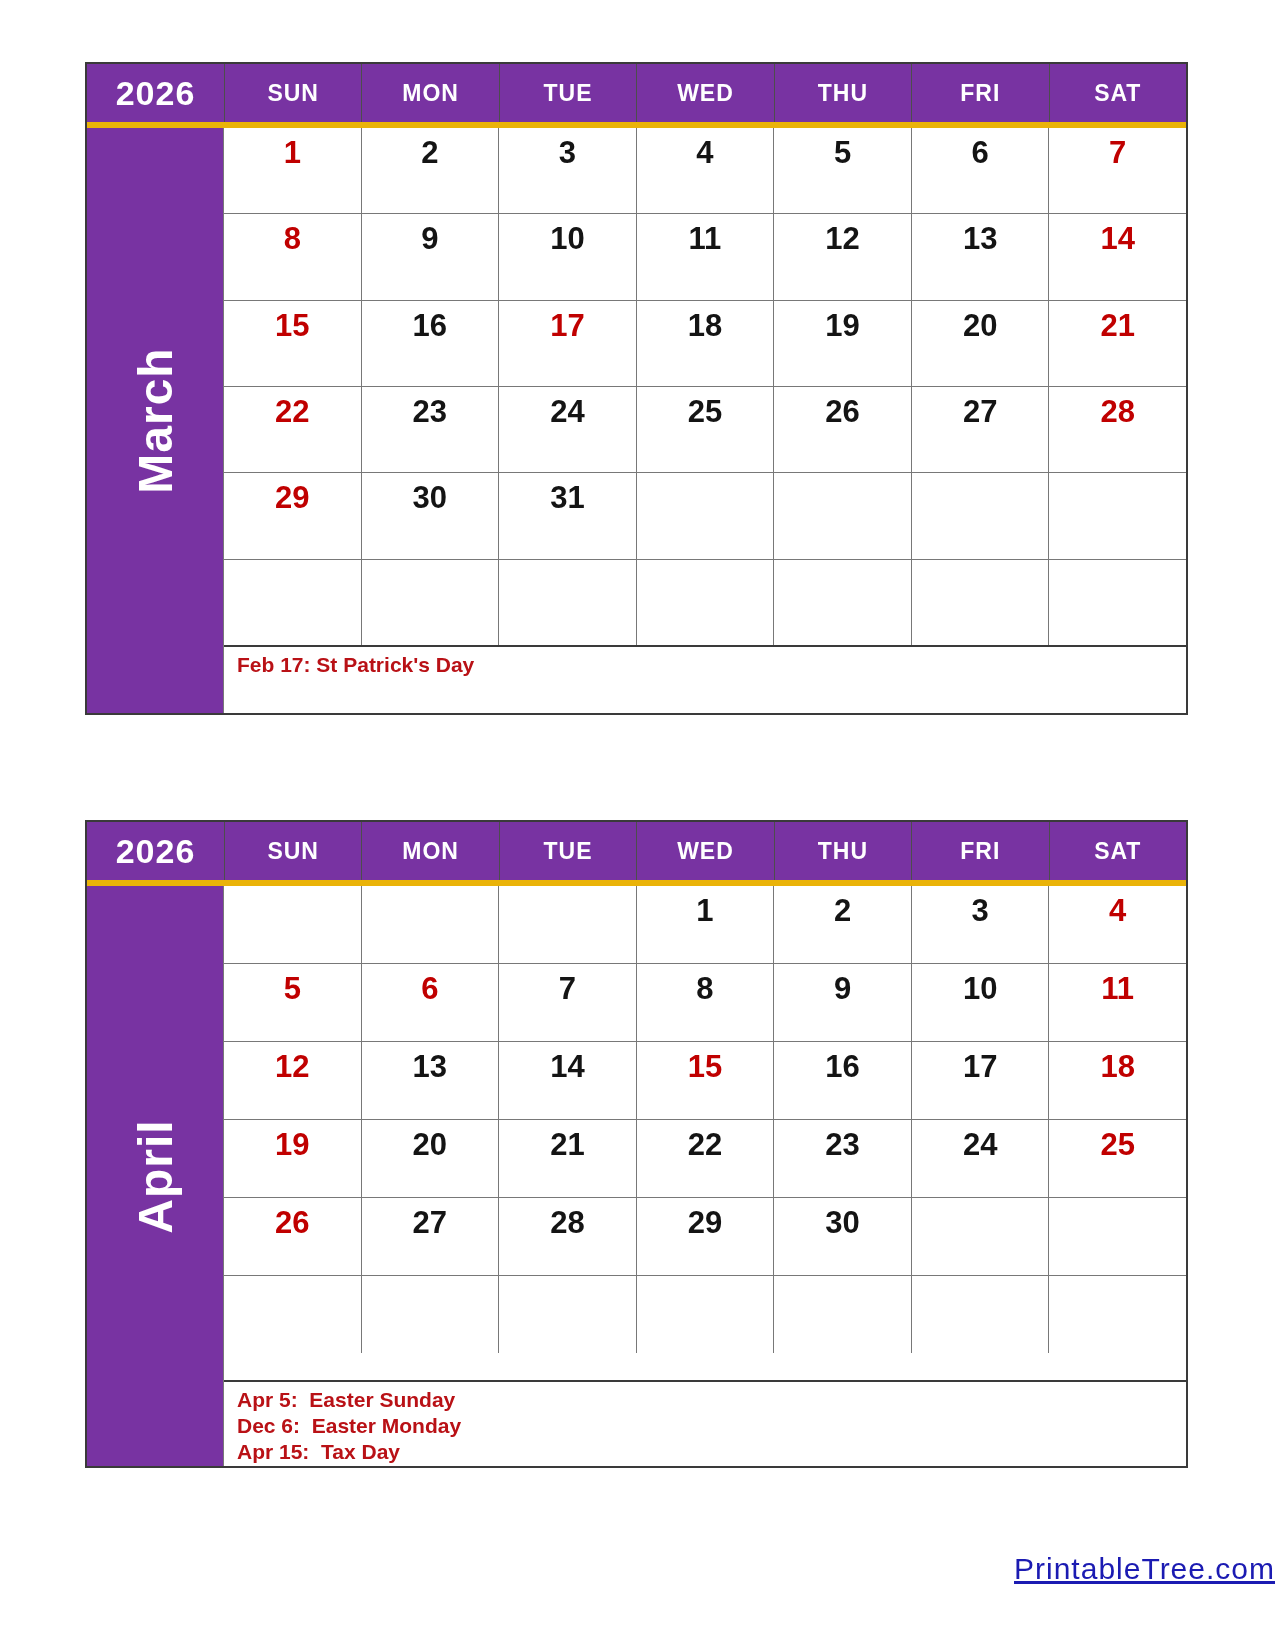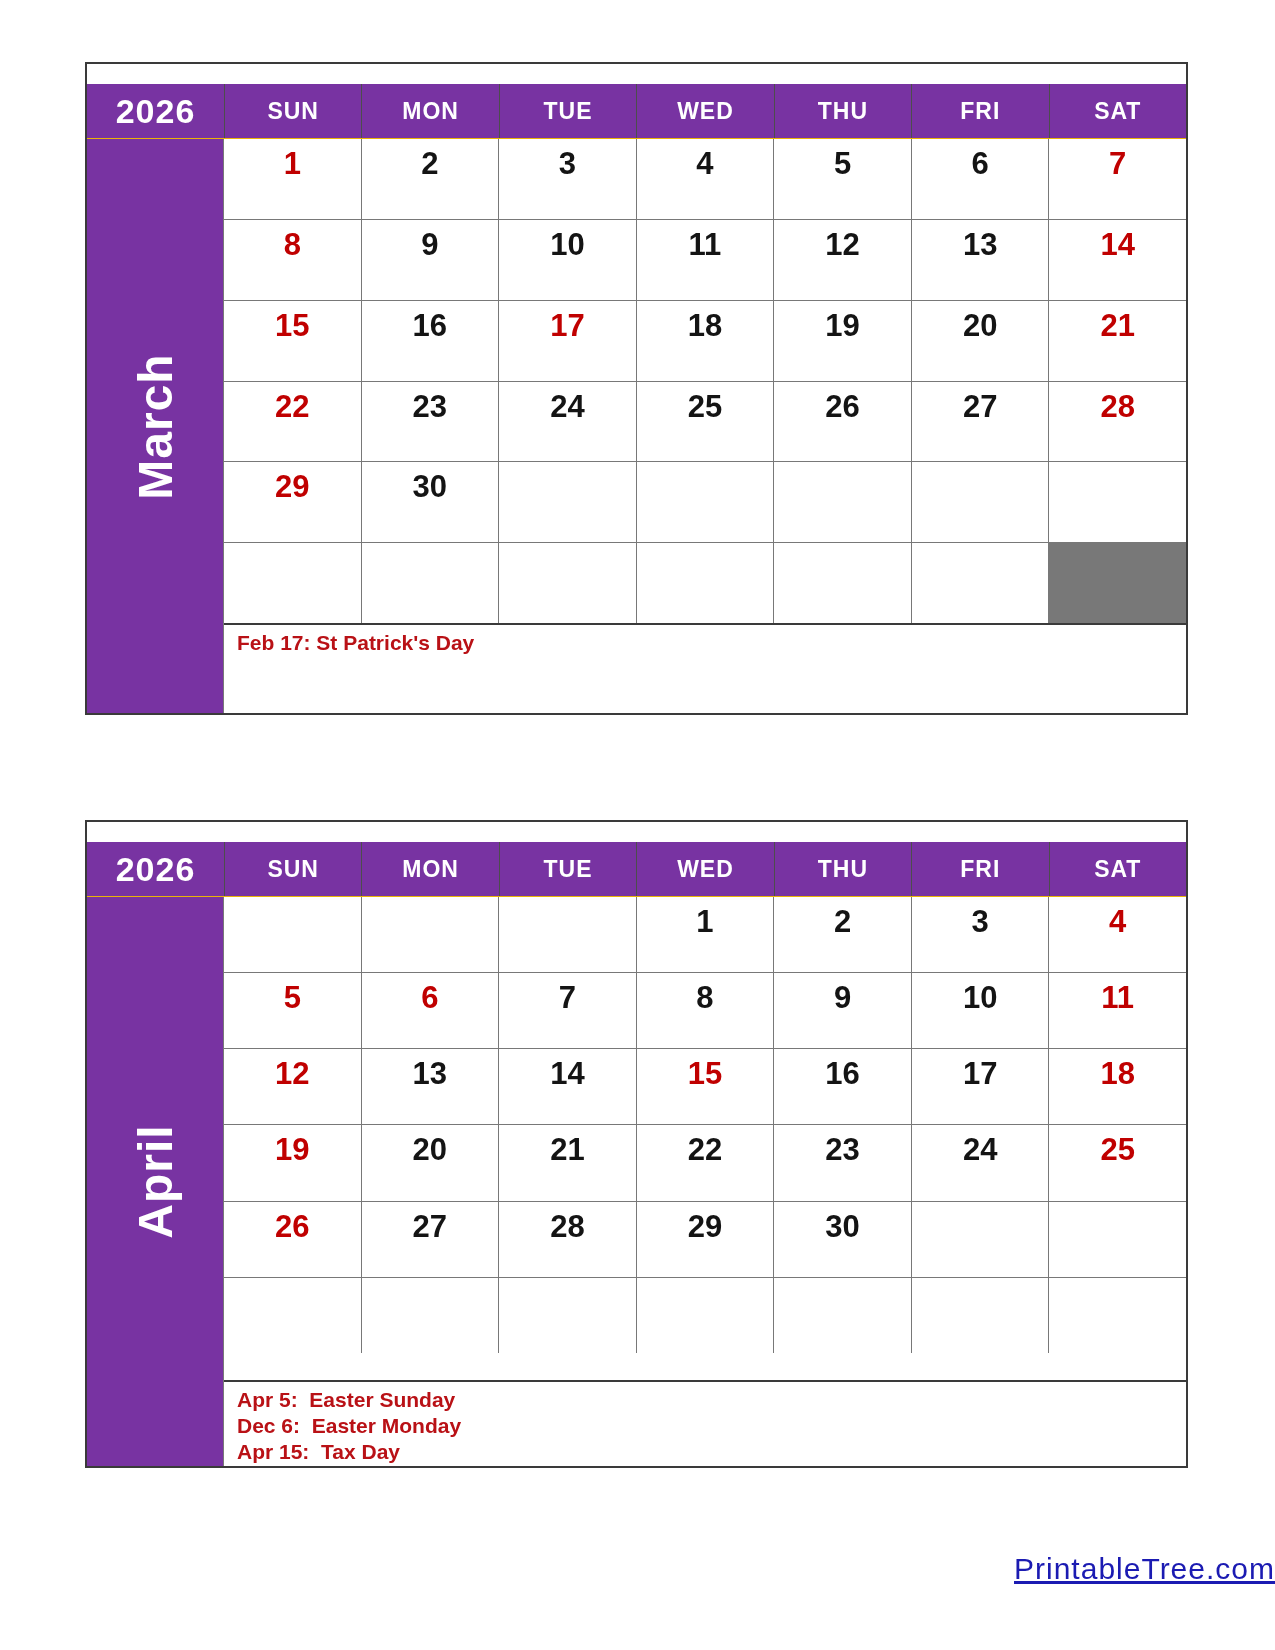--- a/index.html
+++ b/index.html
@@ -19,22 +19,22 @@
   }
   .cal{
     position:absolute;left:85px;width:1103px;
     border:2px solid var(--outer);
     display:flex;flex-direction:column;background:#fff;
   }
   .cal-0{top:62px;height:653px;}
   .cal-1{top:820px;height:648px;}
 
   .header-row{
-    height:55px;display:flex;background:var(--purple);
-    border-bottom:1px solid #eab308;flex:0 0 auto;margin-top:20px;
+    height:64px;display:flex;background:var(--purple);
+    border-bottom:6px solid #eab308;flex:0 0 auto;
   }
   .year-cell{
     width:137px;color:#fff;font-weight:bold;font-size:34px;
     display:flex;align-items:center;justify-content:center;
     letter-spacing:1px;
   }
   .day-headers{flex:1;display:grid;grid-template-columns:repeat(7,1fr);}
   .day-header{
     border-left:1px solid #4d4d4d;color:#fff;font-weight:bold;
     font-size:23px;letter-spacing:1px;
@@ -60,21 +60,21 @@
     background:var(--grid-line);gap:1px;
   }
   .cell{background:#fff;text-align:center;padding-top:7px;}
   .num{font-size:31px;font-weight:bold;color:var(--num-black);}
   .num.red{color:var(--red);}
 
   .holiday-box{
     flex:0 0 auto;background:#fff;border-top:2px solid var(--outer);
     padding:5px 10px 0 13px;overflow:hidden;
   }
-  .cal-0 .holiday-box{height:90px;}
+  .cal-0 .holiday-box{height:68px;}
   .cal-1 .holiday-box{height:86px;margin-top:27px;}
   .holiday-line{
     color:var(--holiday-red);font-weight:bold;font-size:21px;
     line-height:26px;white-space:pre-wrap;
   }
 
   .site-link-wrap{
     position:absolute;left:0;top:1552px;width:100%;text-align:right;
   }
   .site-link{
@@ -127,20 +127,21 @@
           <div class="cell"><span class="num red">21</span></div>
           <div class="cell"><span class="num red">22</span></div>
           <div class="cell"><span class="num">23</span></div>
           <div class="cell"><span class="num">24</span></div>
           <div class="cell"><span class="num">25</span></div>
           <div class="cell"><span class="num">26</span></div>
           <div class="cell"><span class="num">27</span></div>
           <div class="cell"><span class="num red">28</span></div>
           <div class="cell"><span class="num red">29</span></div>
           <div class="cell"><span class="num">30</span></div>
+          <div class="cell"><span class="num">31</span></div>
           <div class="cell"><span class="num"></span></div>
           <div class="cell"><span class="num"></span></div>
           <div class="cell"><span class="num"></span></div>
           <div class="cell"><span class="num"></span></div>
           <div class="cell"><span class="num"></span></div>
           <div class="cell"><span class="num"></span></div>
           <div class="cell"><span class="num"></span></div>
           <div class="cell"><span class="num"></span></div>
           <div class="cell"><span class="num"></span></div>
           <div class="cell"><span class="num"></span></div>

